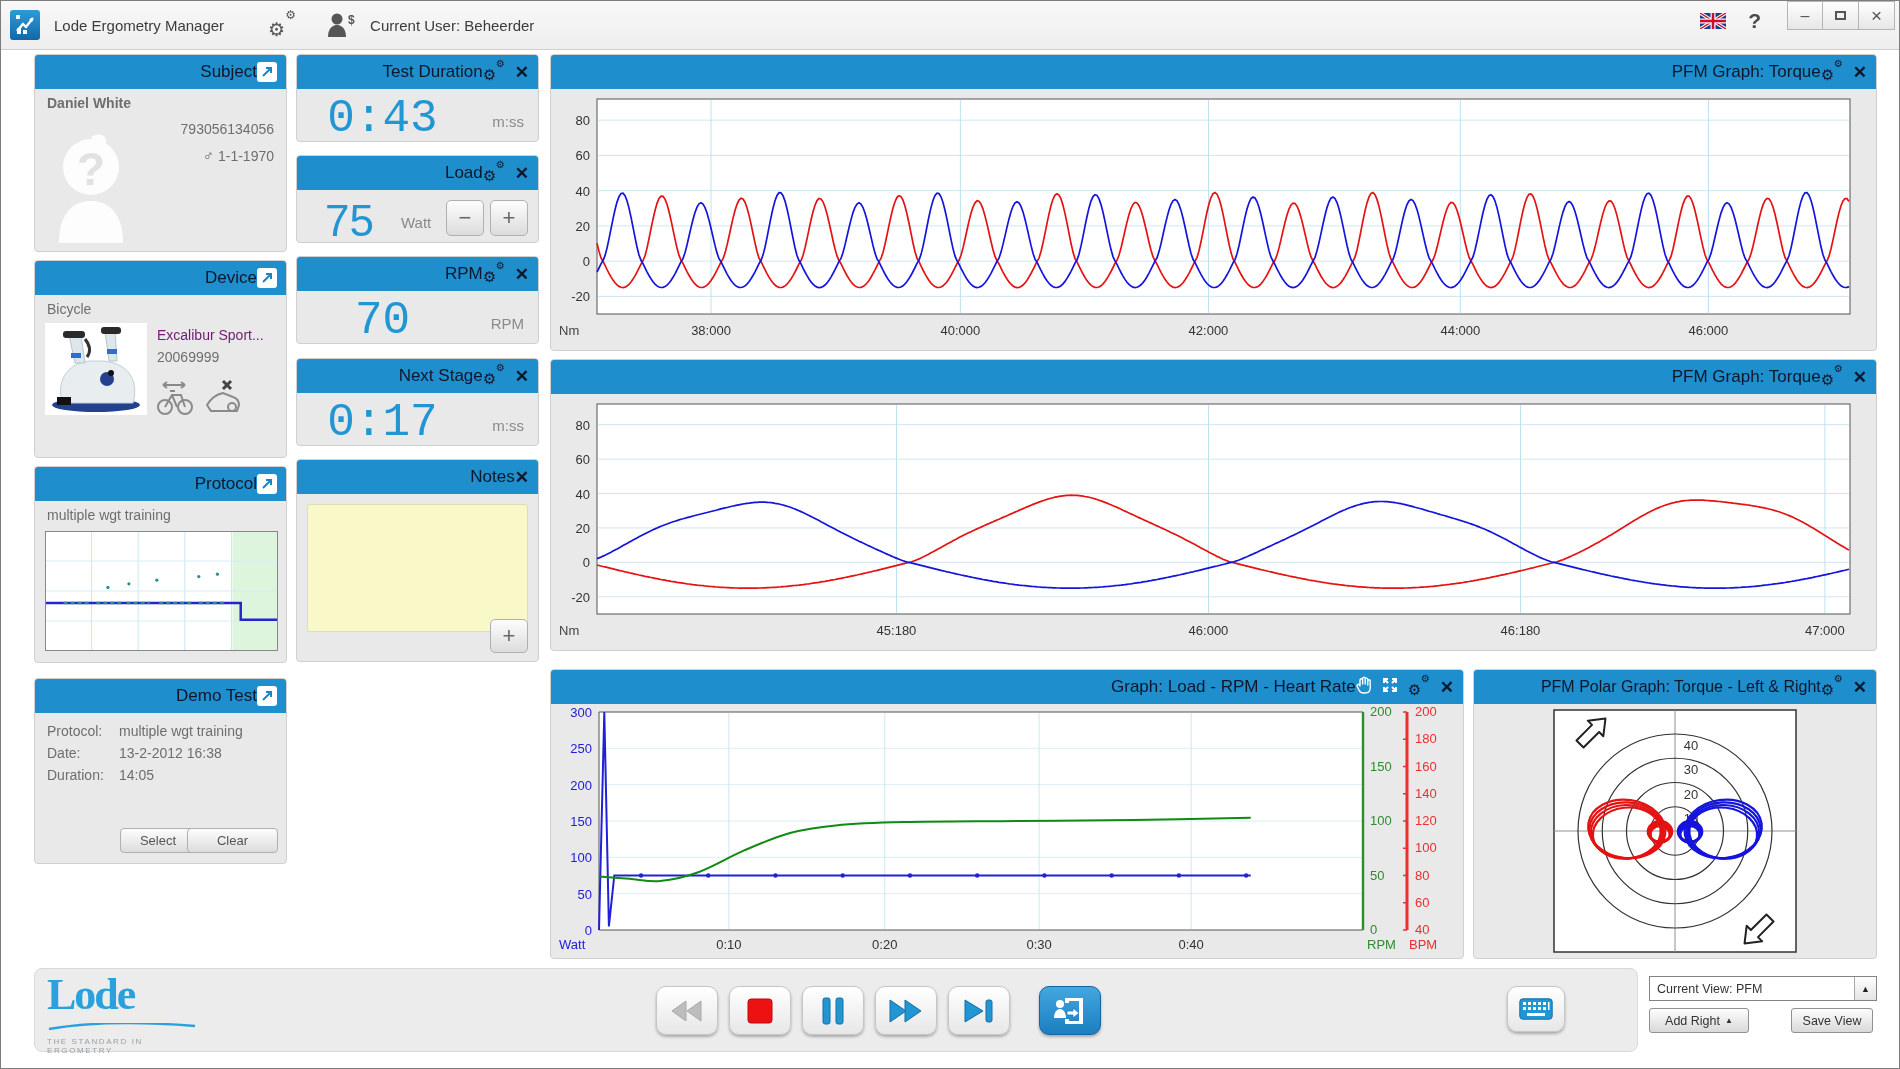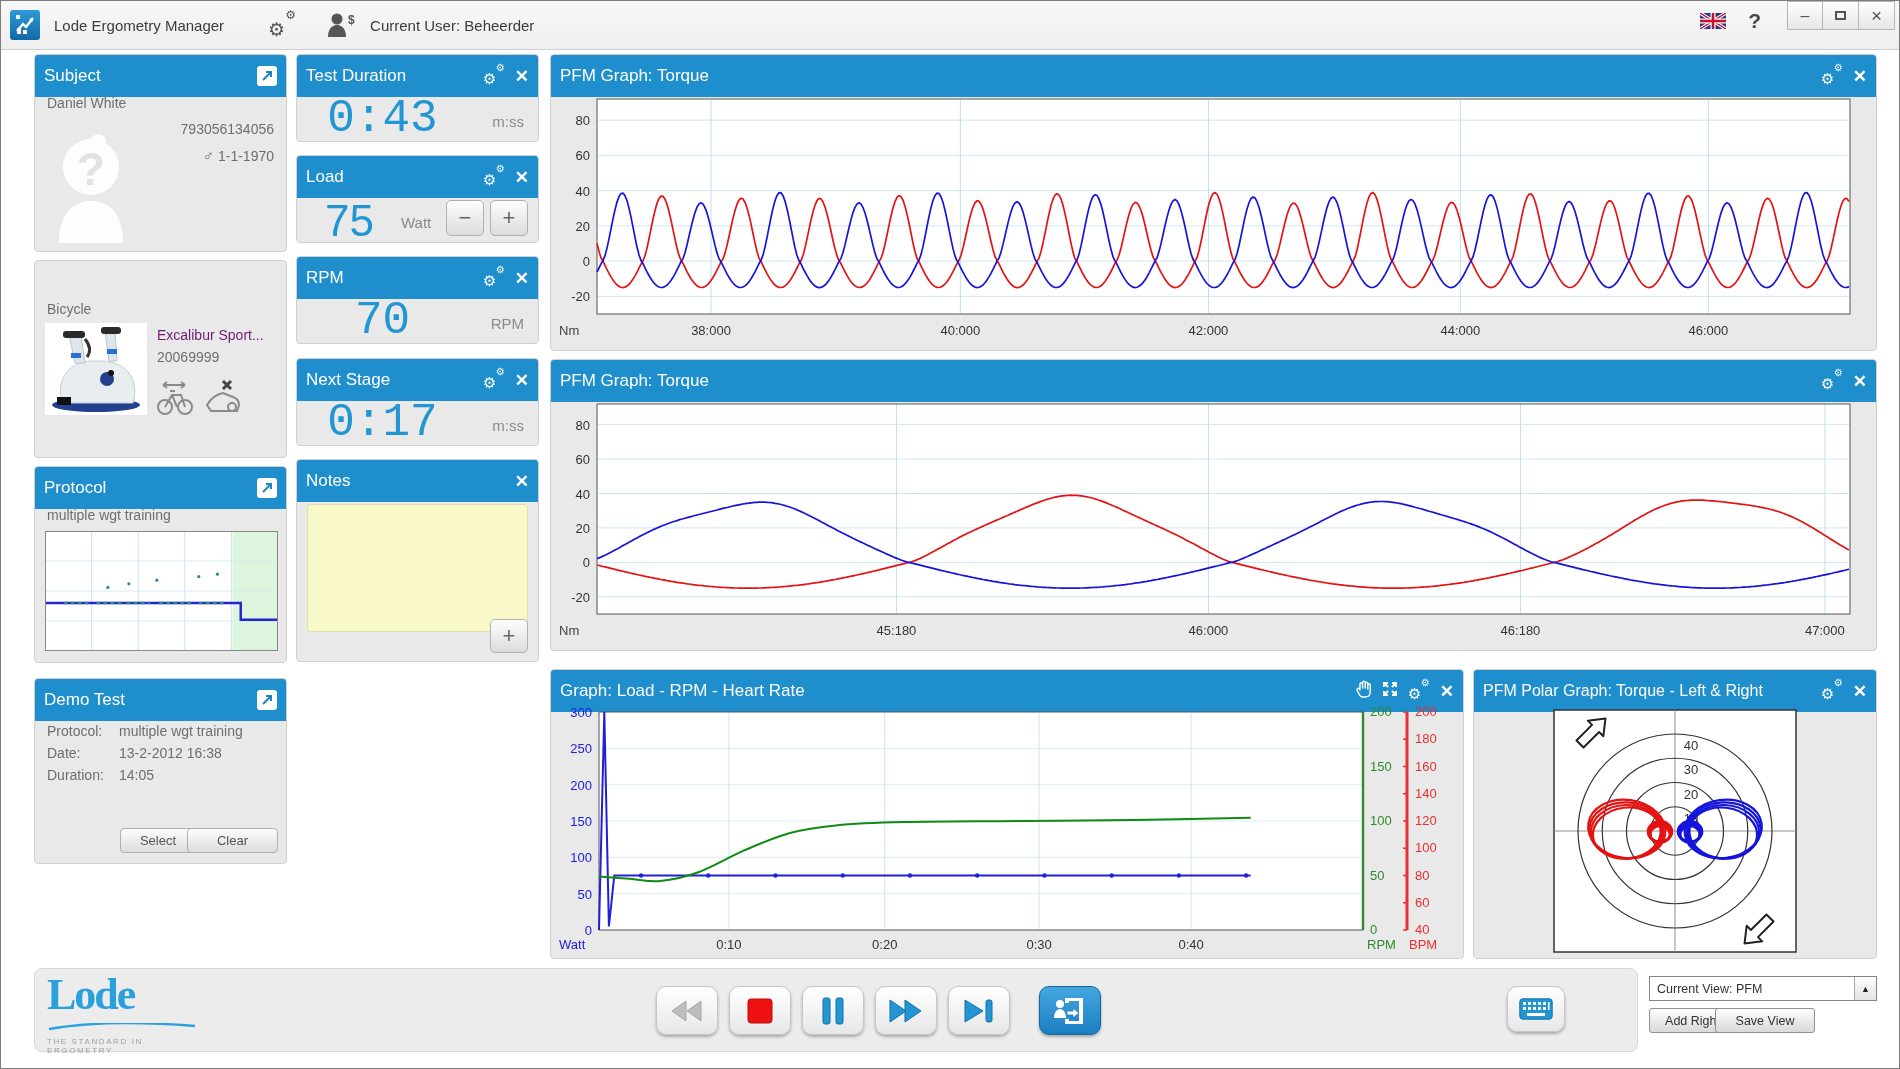--- a/index.html
+++ b/index.html
@@ -21,22 +21,22 @@
   .flag { width:26px; height:16px; margin-right:22px; }
   .help { font-size:21px; font-weight:bold; color:#4a4a4a; margin-right:26px; }
   .winbtns { display:flex; height:29px; margin:0 4px 6px 0; align-self:flex-start; }
   .winbtn { width:36px; height:29px; background:linear-gradient(#ffffff,#e6e6e6);
     border:1px solid #b5b5b5; border-left-width:0; display:flex; align-items:center; justify-content:center;
     color:#555; font-size:16px; }
   .winbtn:first-child { border-left-width:1px; }
   .maxbox { width:11px; height:9px; border:2px solid #555; }
   
   .widget { position:absolute; background:#e9e9e9; border:1px solid #d0d0d0; border-radius:4px; overflow:hidden; }
-  .w-head { height:42px; background:#1f8ecd; color:#ffffff; display:flex; align-items:center;
-    padding:0 9px; font-size:17px; }
+  .w-head { height:34px; background:#1f8ecd; color:#0f172a; display:flex; align-items:center;
+    padding:0 9px; font-size:17px;text-align:right; }
   .w-title { flex:1; white-space:nowrap; overflow:hidden; }
   .w-icons { display:flex; align-items:center; gap:10px; }
   .wclose { font-size:17px; font-weight:bold; cursor:pointer; }
   .gearpair { position:relative; width:22px; height:20px; display:inline-block; }
   .gearpair .g1 { position:absolute; left:0; bottom:-2px; font-size:15px; }
   .gearpair .g2 { position:absolute; right:0; top:-4px; font-size:10px; }
   .wopen { width:20px; height:20px; background:#fff; border-radius:3px;
     display:flex; align-items:center; justify-content:center; }
   
   .bigval { position:absolute; left:0; right:70px; top:38px; text-align:center;
@@ -129,37 +129,47 @@
   <div class="w-head">
     <span class="w-title">Subject</span>
     <span class="w-icons">
         <span class="wopen">
           <svg width="12" height="12">
             <path d="M2 10 L10 2 M5 2 H10 V7" stroke="#1b85c4" stroke-width="2" fill="none"></path>
           </svg>
         </span>
       </span>
   </div>
-  <div style="position:absolute;left:12px;top:40px;font-size:14px;color:#6e6e6e;">Daniel White</div>
+  <div style="position:absolute;left:12px;top:40px;font-size:14px;color:#6e6e6e;font-weight:bold;">Daniel White</div>
   <div style="position:absolute;left:10px;top:60px;width:92px;height:128px;">
     <svg width="92" height="128" viewBox="0 0 92 128">
       <path d="M14 128 C14 96 30 86 46 86 C62 86 78 96 78 128 Z" fill="#fdfdfd"></path>
       <circle cx="46" cy="52" r="28" fill="#fdfdfd"></circle>
       <path d="M46 22 c10 -6 18 0 14 8 l-10 -2 z" fill="#fdfdfd"></path>
       <text x="46" y="70" text-anchor="middle" font-size="46" font-weight="bold" fill="#e2e2e2">?</text>
     </svg>
   </div>
   <div style="position:absolute;right:12px;top:66px;font-size:14px;color:#6e6e6e;">793056134056</div>
   <div style="position:absolute;right:12px;top:92px;font-size:14px;color:#6e6e6e;">
     <span style="font-size:15px;">♂</span>
     <span>1-1-1970</span>
   </div>
 </div>
 
 <div class="widget" style="left:33px;top:259px;width:253px;height:198px;">
+  <div class="w-head">
+    <span class="w-title">Device</span>
+    <span class="w-icons">
+        <span class="wopen">
+          <svg width="12" height="12">
+            <path d="M2 10 L10 2 M5 2 H10 V7" stroke="#1b85c4" stroke-width="2" fill="none"></path>
+          </svg>
+        </span>
+      </span>
+  </div>
   <div style="position:absolute;left:12px;top:40px;font-size:14px;color:#6e6e6e;">Bicycle</div>
   <div style="position:absolute;left:10px;top:62px;width:102px;height:92px;background:#fff;">
     <svg width="102" height="92" viewBox="0 0 102 92">
       <ellipse cx="51" cy="82" rx="44" ry="7" fill="#24418f"></ellipse>
       <path d="M18 80 C10 60 22 40 44 38 L58 38 C84 40 94 58 88 80 Z" fill="#e8eef0" stroke="#c2ced4"></path>
       <path d="M30 40 L24 12 L36 12 L40 40 Z" fill="#dde6ea" stroke="#b8c6cc"></path>
       <path d="M64 38 L60 8 L70 8 L72 38 Z" fill="#dde6ea" stroke="#b8c6cc"></path>
       <rect x="18" y="8" width="22" height="7" rx="3" fill="#2a2a2a"></rect>
       <rect x="56" y="4" width="20" height="7" rx="3" fill="#2a2a2a"></rect>
       <path d="M40 16 q8 10 2 18" stroke="#333" stroke-width="3" fill="none"></path>
@@ -612,15 +622,15 @@
 </div>
 
 <div class="ctl combo">
   <span class="txt">Current View: PFM</span>
   <span class="arr">▲</span>
 </div>
 <div class="ctl smallbtn" style="left:1648px;top:1007px;width:100px;">
   <span>Add Right</span>
     <span style="font-size:8px;">▲</span>
 </div>
-<div class="ctl smallbtn" style="left:1714px;top:1007px;width:100px;">
+<div class="ctl smallbtn" style="left:1790px;top:1007px;width:82px;">
   <span>Save View</span>
 </div>
 
 </body></html>

